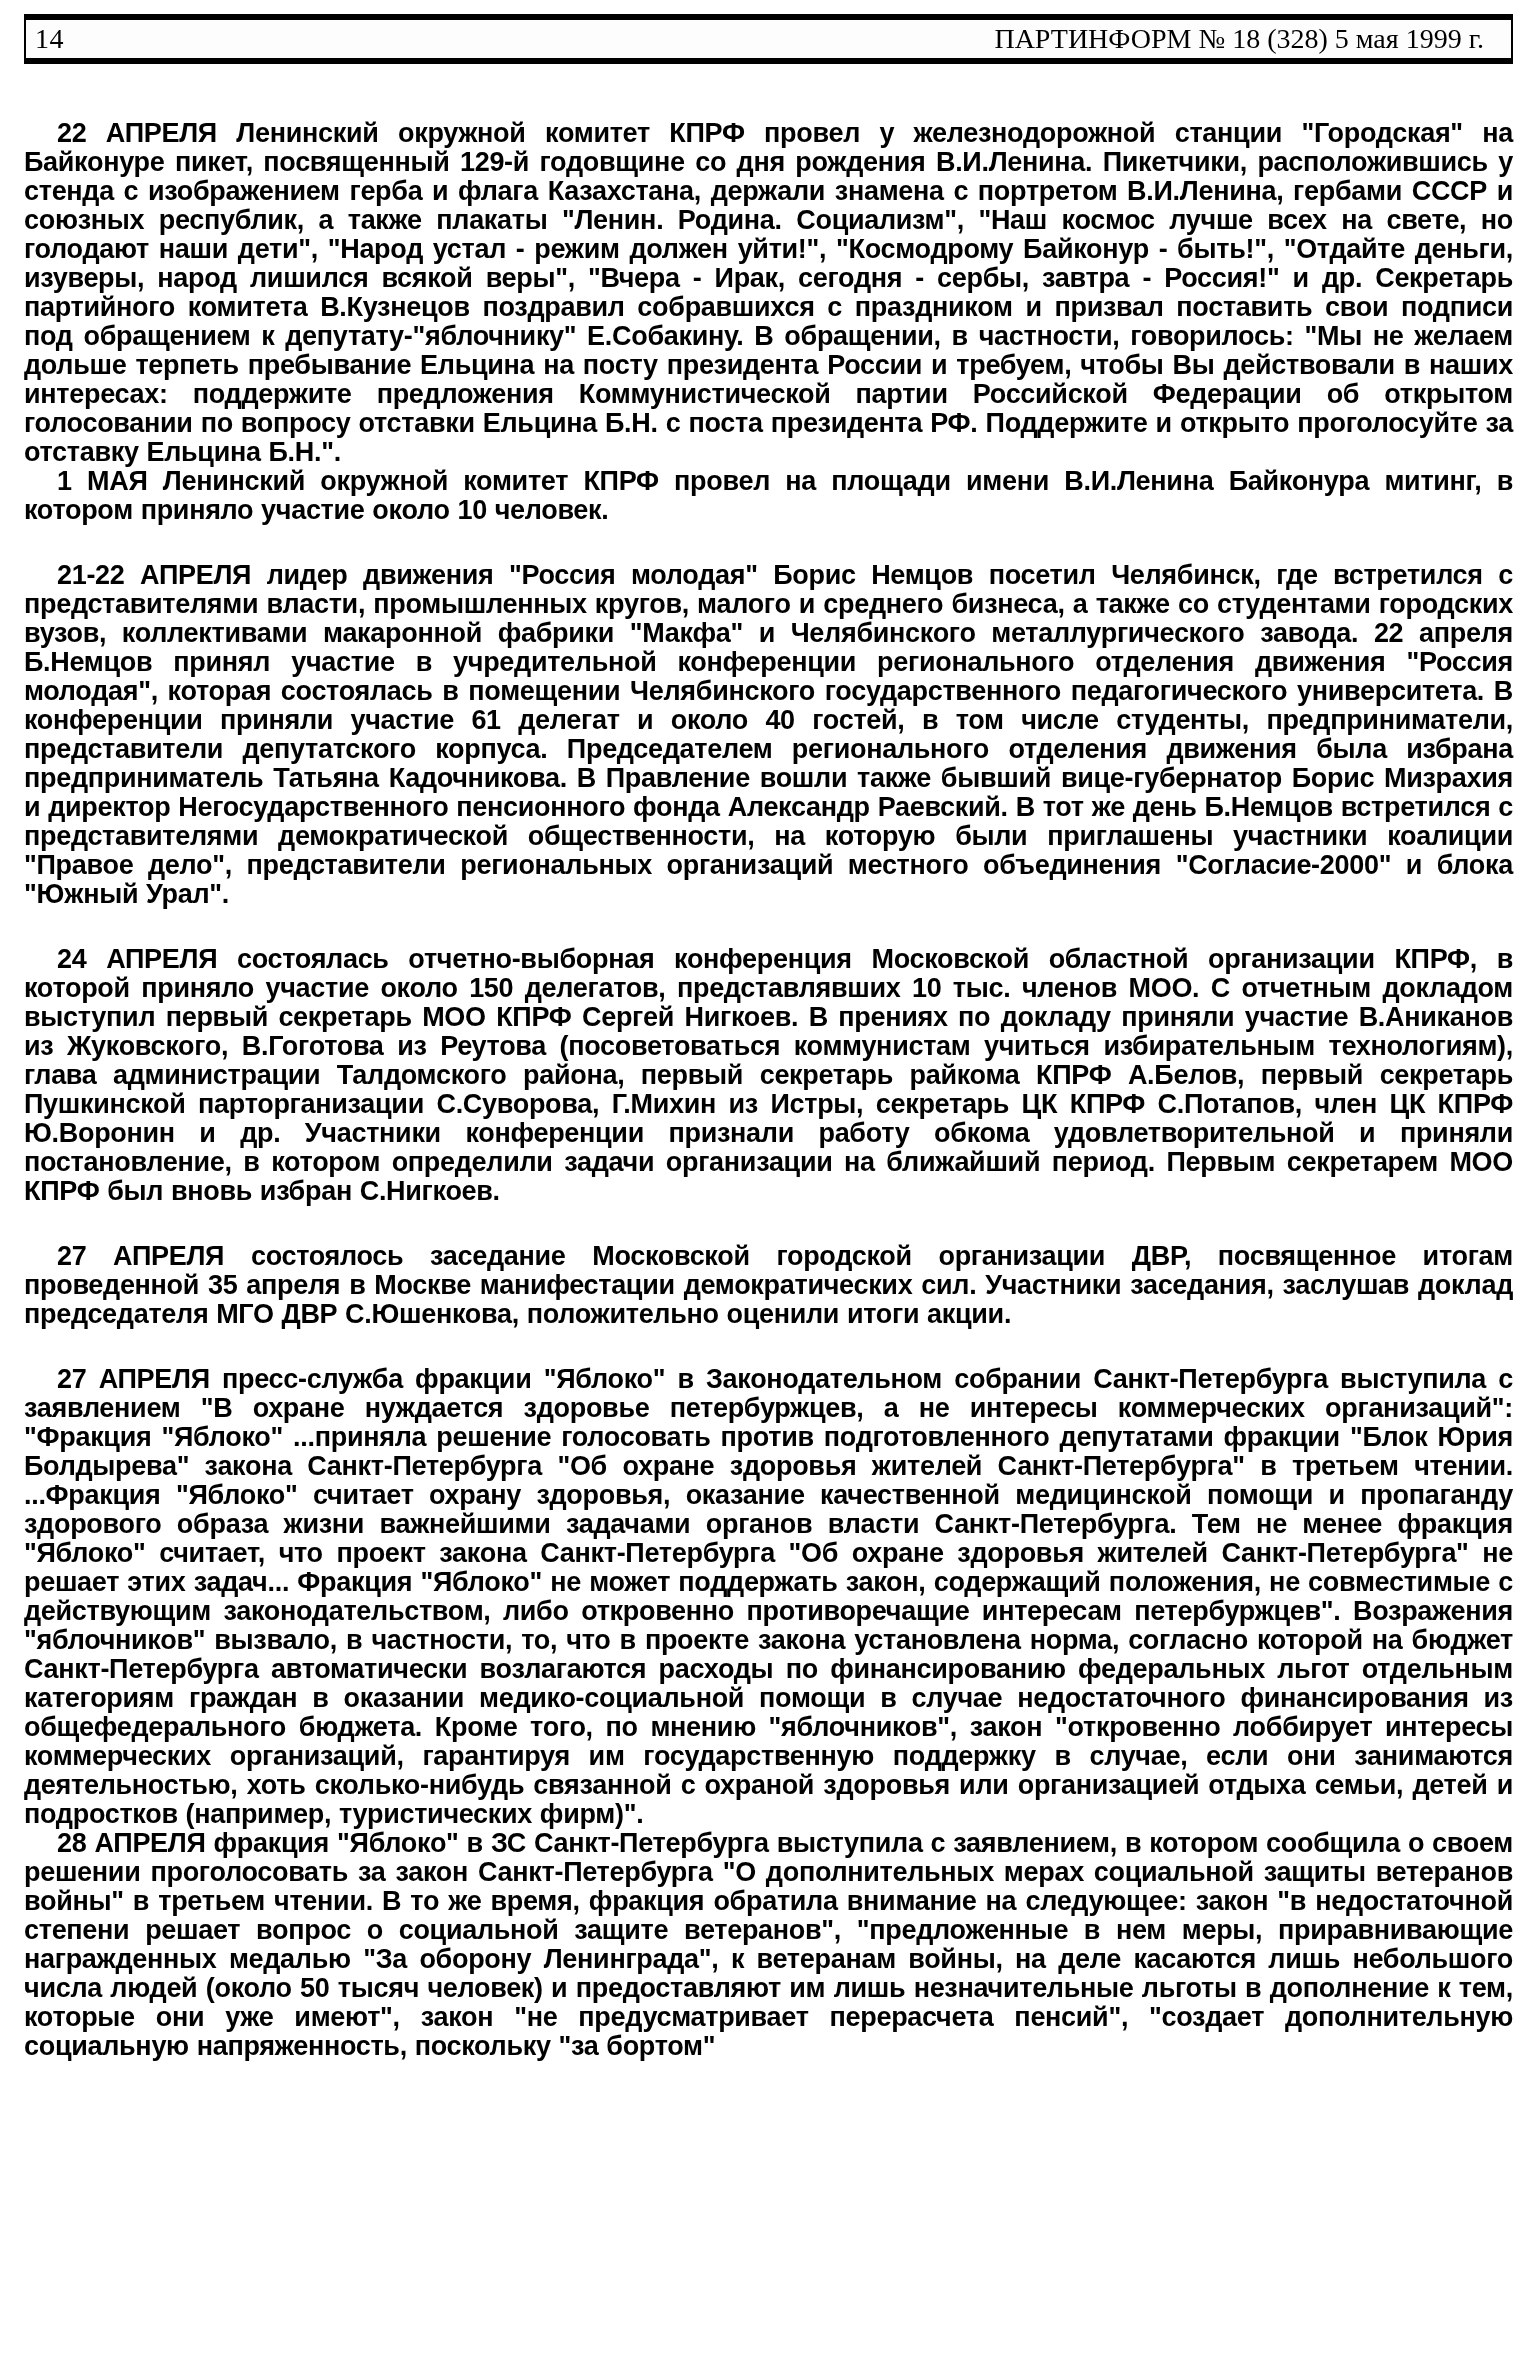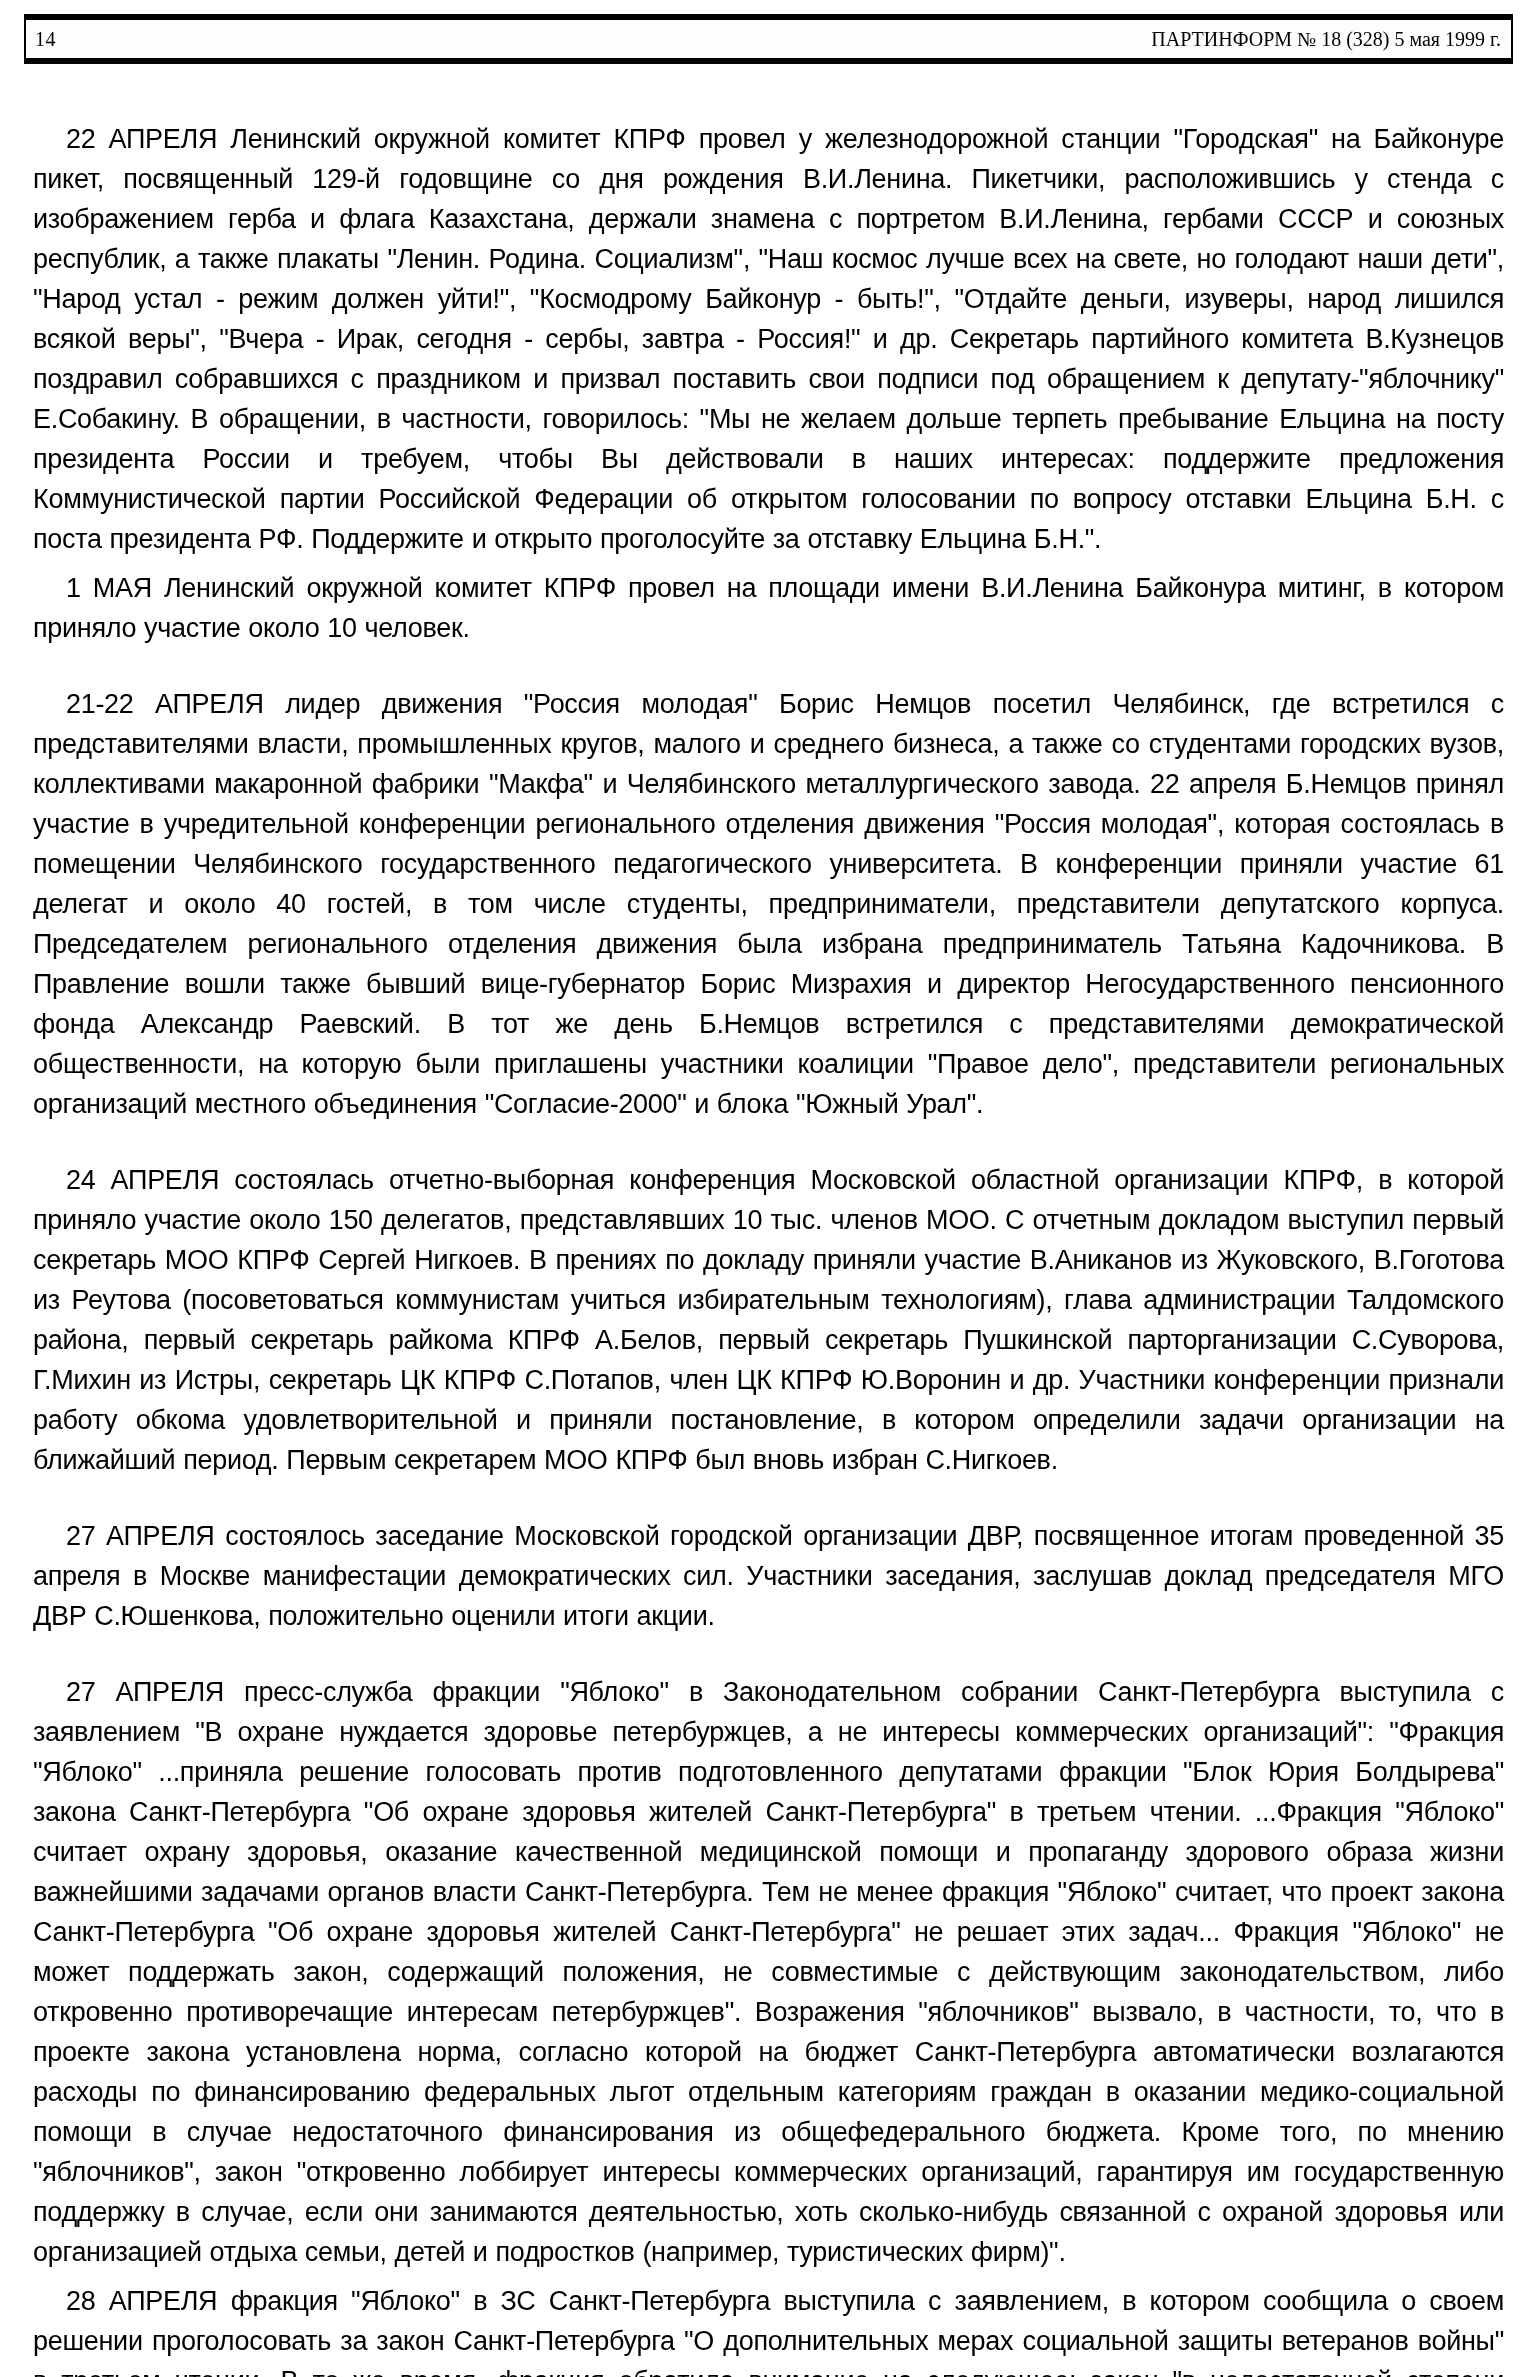--- a/index.html
+++ b/index.html
@@ -19,43 +19,43 @@
   .header-box {
     box-sizing: border-box;
     height: 50px;
     border-top: 6.4px solid #000;
     border-bottom: 6.4px solid #000;
     border-left: 2.6px solid #000;
     border-right: 2.6px solid #000;
     display: flex;
     align-items: center;
     justify-content: space-between;
-    padding: 0 1px 0 9px;
+    padding: 0 18px 0 9px;
     font-family: "Liberation Serif", serif;
-    font-size: 20px;
+    font-size: 28px;
     color: #000;
     background: #fdfdfd;
   }
   .pagenum {
     font-style: normal;
     letter-spacing: 0.6px;
   }
   .header-title {
     padding-right: 9px;
     white-space: nowrap;
   }
   .article {
     margin-top: 55px;
   }
   .para {
-    margin: 9px;
+    margin: 0;
     font-family: "Liberation Sans", sans-serif;
-    font-weight: normal;
+    font-weight: bold;
     font-size: 27px;
-    line-height: 40px;
+    line-height: 29px;
     letter-spacing: -0.3px;
     word-spacing: 0.6px;
     color: #000;
     text-align: justify;
     text-indent: 33px;
   }
   .para.gap {
     margin-top: 36px;
   }
 </style>

